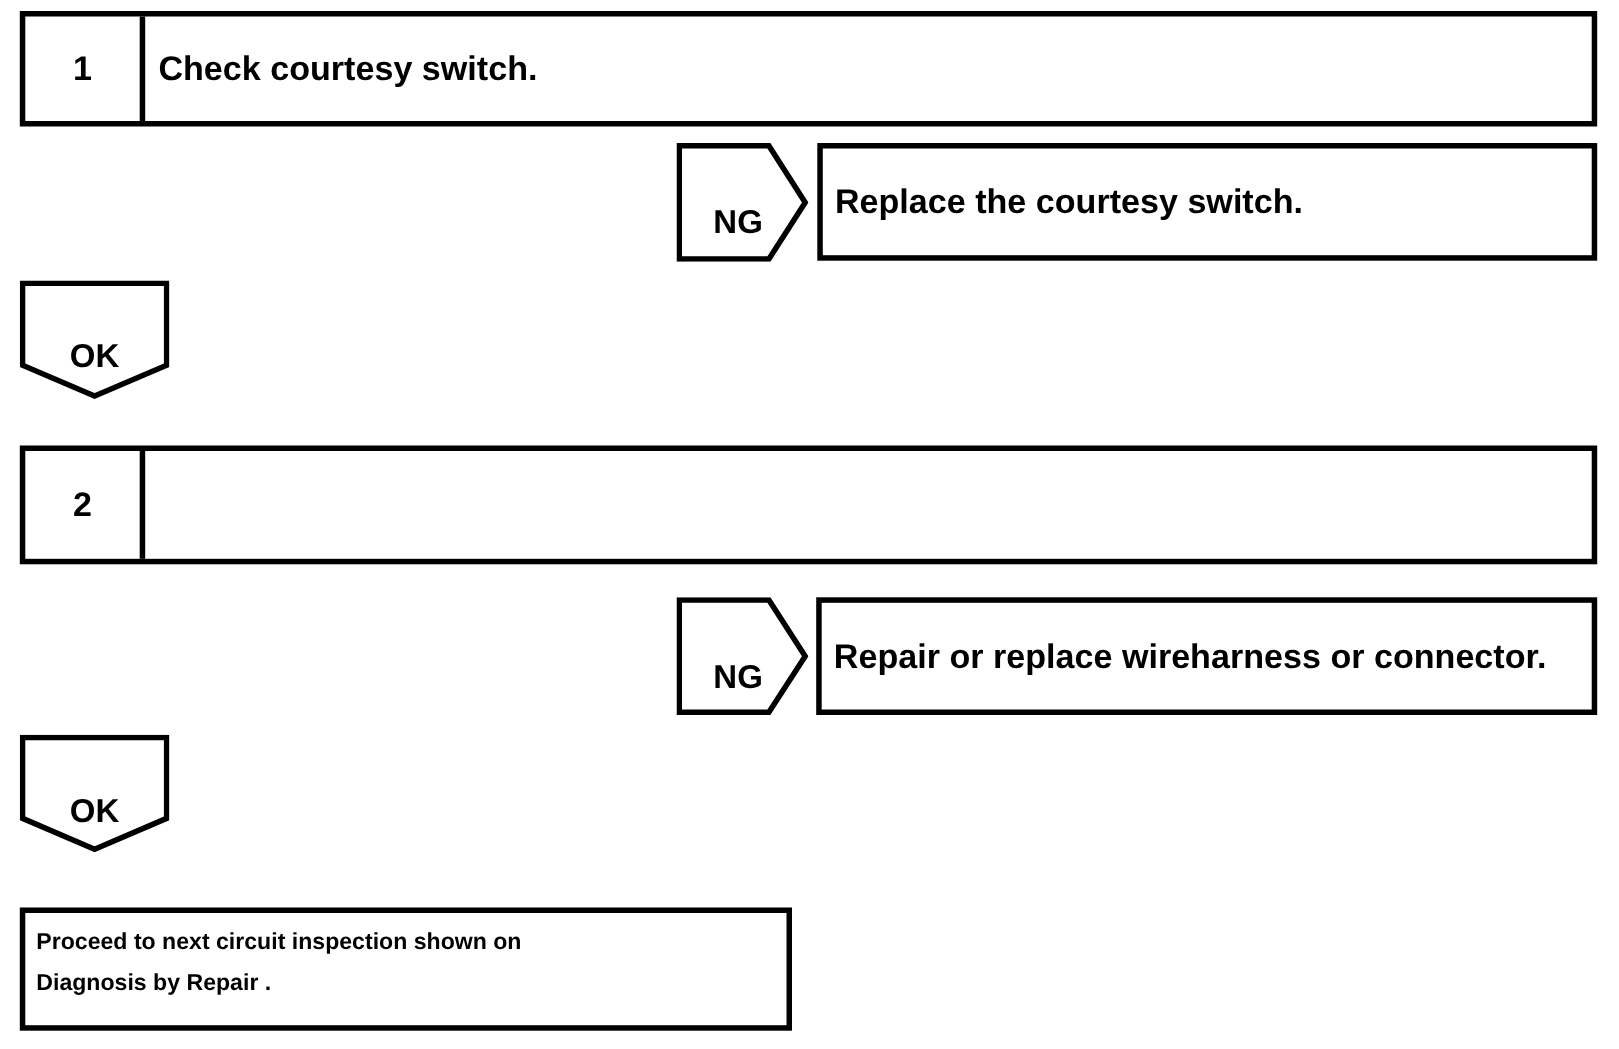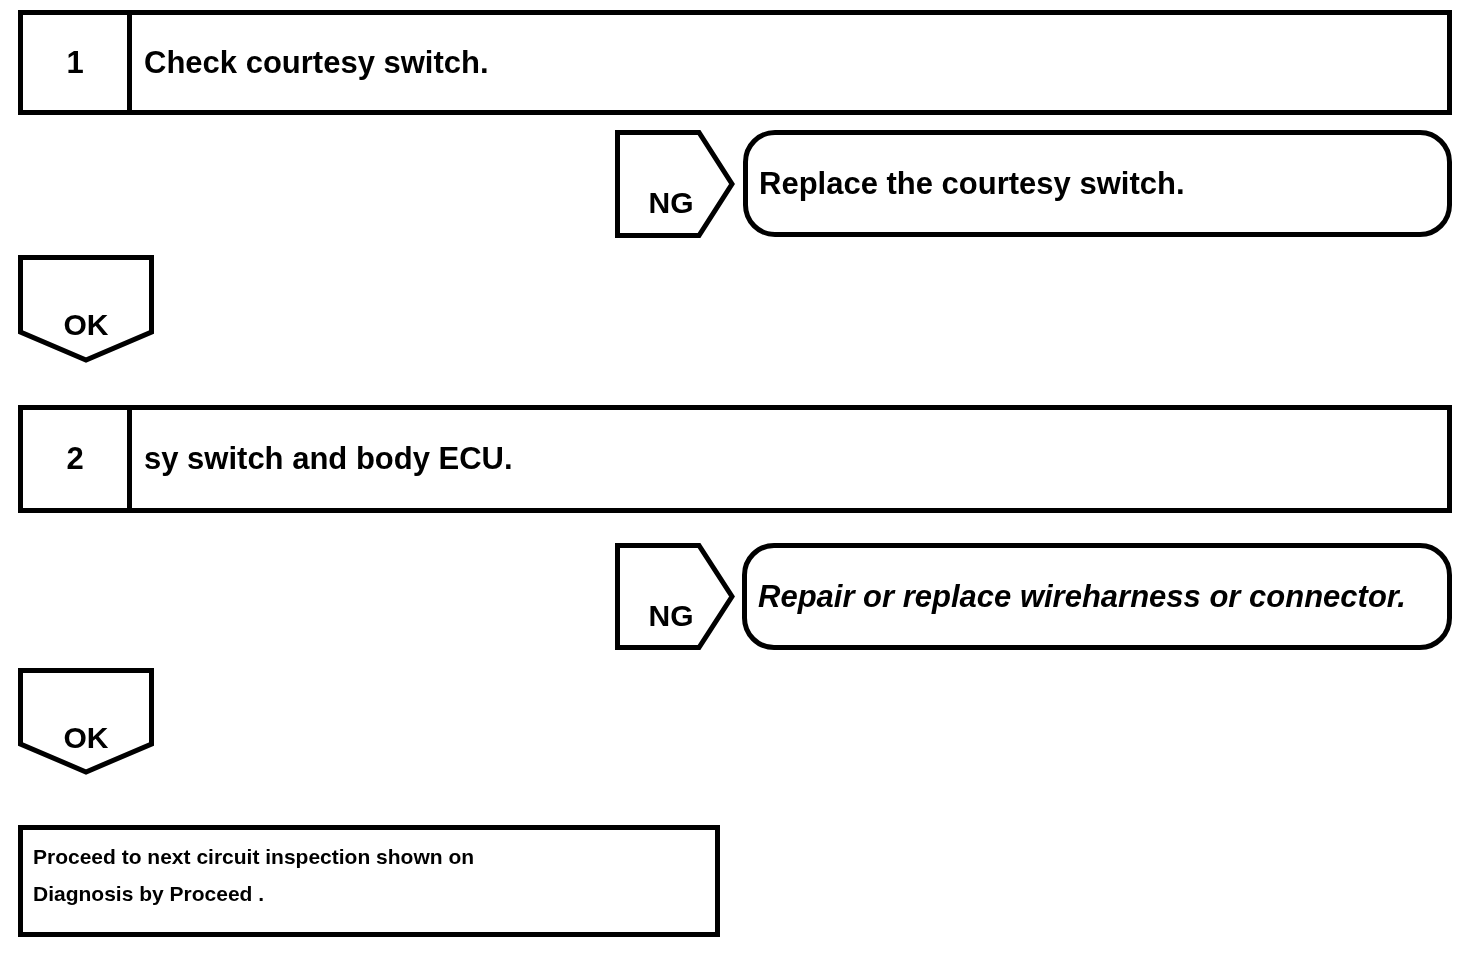--- a/index.html
+++ b/index.html
@@ -41,21 +41,20 @@
     white-space: nowrap;
     overflow: hidden;
   }
   
   .action-box {
     align-items: center;
     padding-left: 11px;
     font-size: 31px;
     white-space: nowrap;
     overflow: hidden;
-    border-radius: 32px;
   }
   
   .terminal-box {
     flex-direction: column;
     justify-content: flex-start;
     padding: 8px 10px 0 10px;
     font-size: 21px;
     line-height: 37px;
     white-space: nowrap;
     overflow: hidden;
@@ -101,40 +100,39 @@
   <div class="arrow ok-arrow" style="left:18px; top:255px; width:136px; height:108px;">
     <svg width="136" height="108" viewBox="0 0 136 108">
       <polygon points="2.5,2.5 133.5,2.5 133.5,77 68,105 2.5,77" fill="#ffffff" stroke="#000000" stroke-width="5" stroke-linejoin="miter"></polygon>
     </svg>
     <div class="lbl">OK</div>
   </div>
 
   <div class="box step-box" style="top:405px; height:108px;">
     <div class="num-cell">2</div>
     <div class="instr-cell">
-      <span class="line">sy switch and body ECU.</span>
     </div>
   </div>
 
   <div class="arrow ng-arrow" style="left:615px; top:543px; width:120px; height:107px;">
     <svg width="120" height="107" viewBox="0 0 120 107">
       <polygon points="2.5,2.5 84,2.5 117,53.5 84,104.5 2.5,104.5" fill="#ffffff" stroke="#000000" stroke-width="5" stroke-linejoin="miter"></polygon>
     </svg>
     <div class="lbl">NG</div>
   </div>
 
-  <div class="box action-box" style="left:742px; top:543px; width:710px; height:107px;font-style:italic;">
+  <div class="box action-box" style="left:742px; top:543px; width:710px; height:107px;">
     <span class="line">Repair or replace wireharness or connector.</span>
   </div>
 
   <div class="arrow ok-arrow" style="left:18px; top:668px; width:136px; height:107px;">
     <svg width="136" height="107" viewBox="0 0 136 107">
       <polygon points="2.5,2.5 133.5,2.5 133.5,76 68,104 2.5,76" fill="#ffffff" stroke="#000000" stroke-width="5" stroke-linejoin="miter"></polygon>
     </svg>
     <div class="lbl">OK</div>
   </div>
 
   <div class="box terminal-box" style="left:18px; top:825px; width:702px; height:112px;">
     <span class="line">Proceed to next circuit inspection shown on</span>
-    <span class="line">Diagnosis by Proceed .</span>
+    <span class="line">Diagnosis by Repair .</span>
   </div>
 
 </div>
 
 </body></html>

